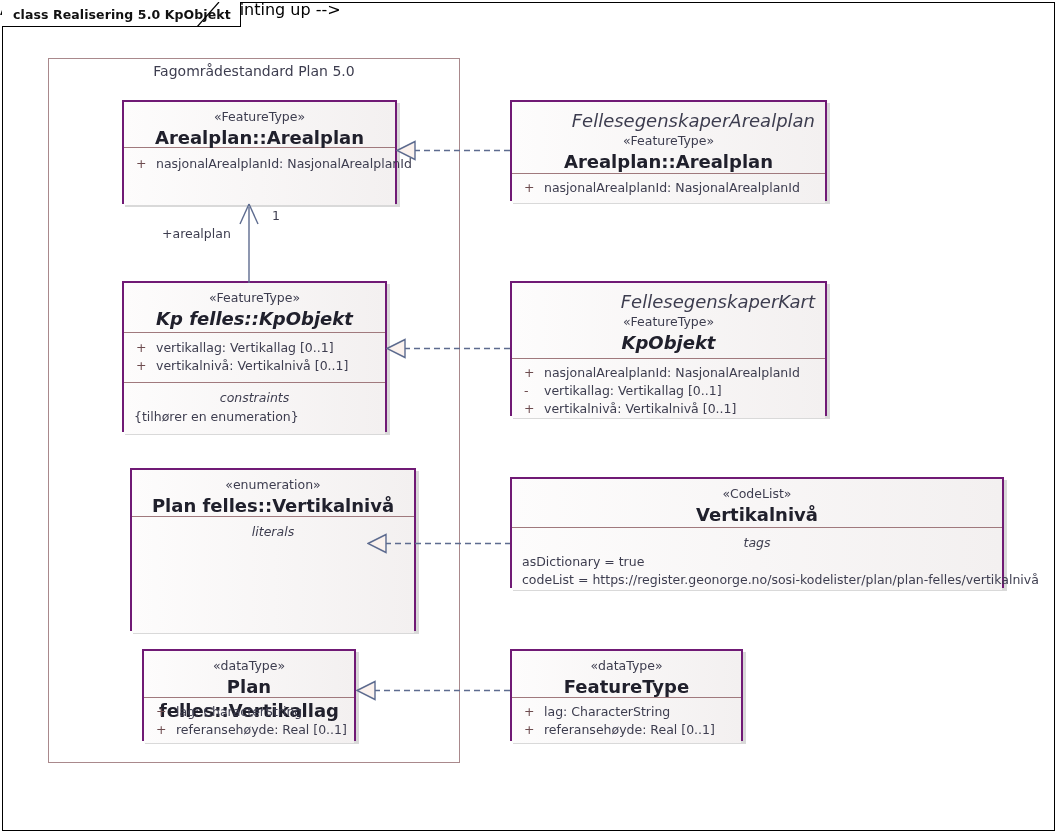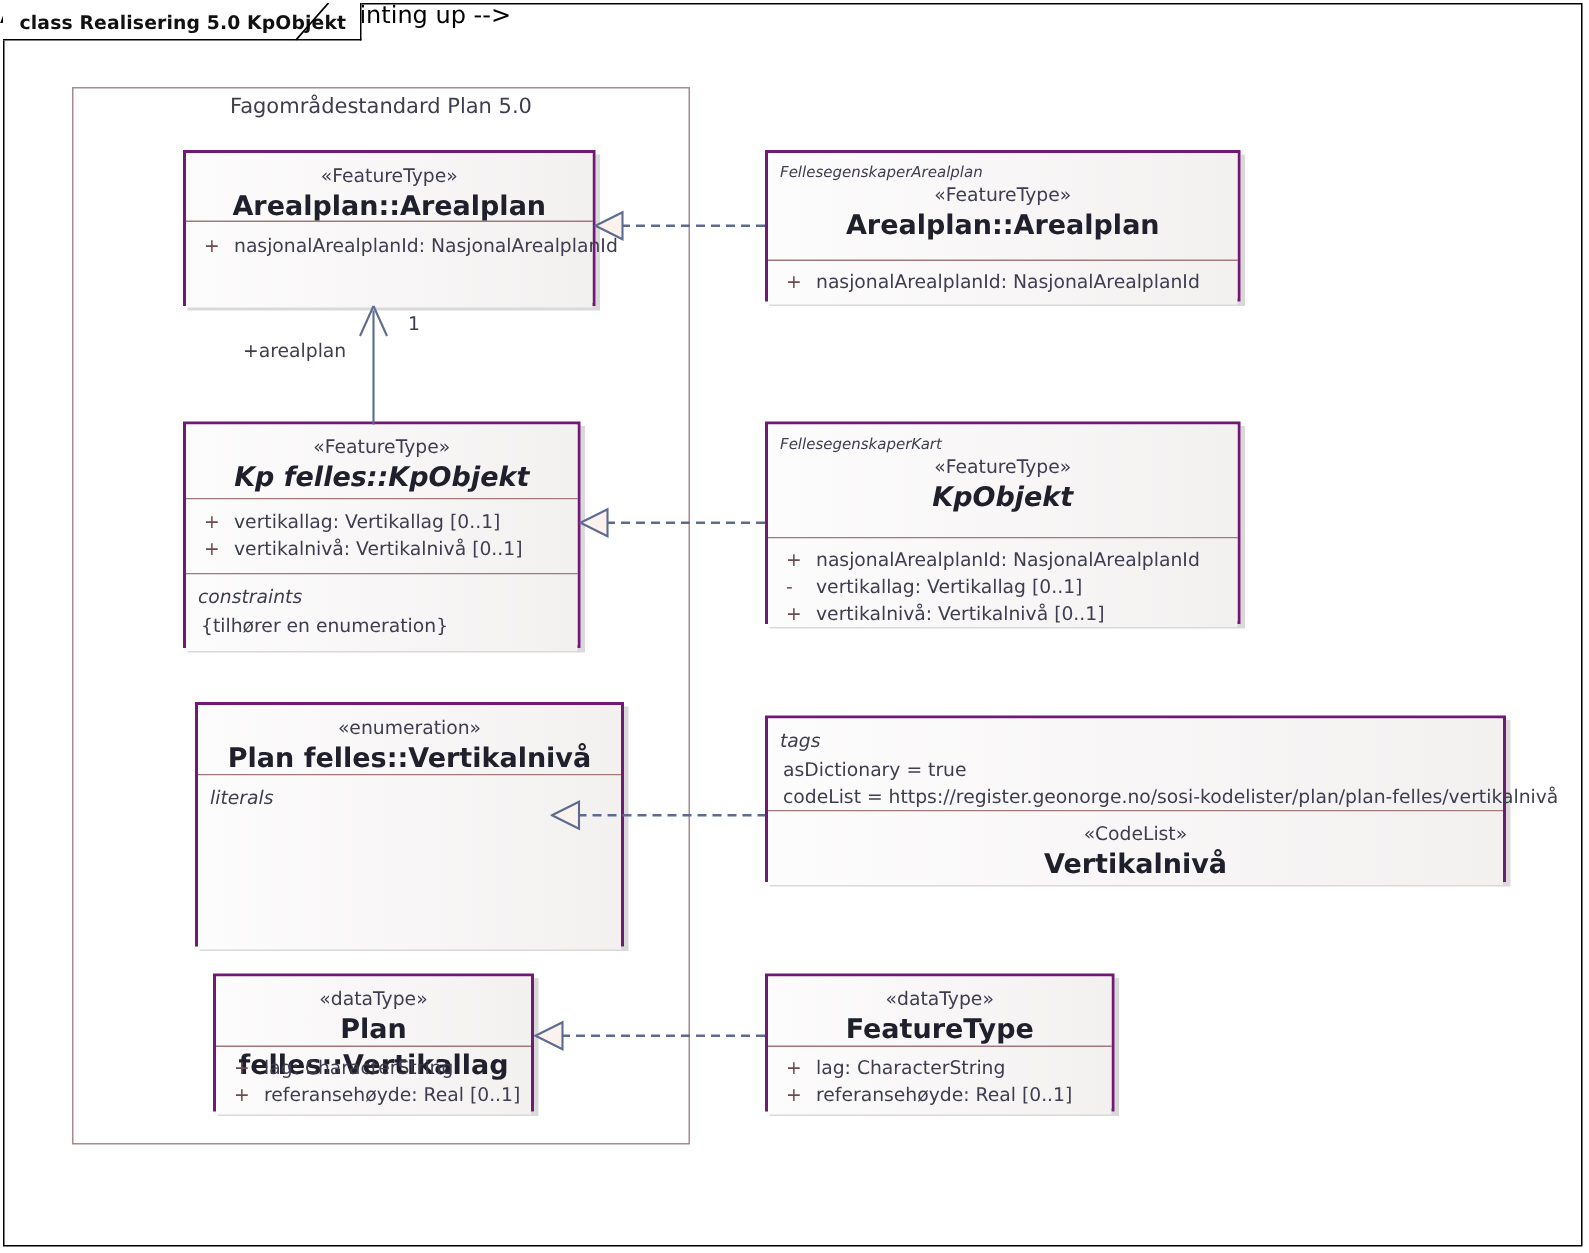--- a/index.html
+++ b/index.html
@@ -100,25 +100,25 @@
     display:block;
   }
   .cname{
     font-size:18px;
     font-weight:bold;
     color:#20202c;
     display:block;
   }
   .cname.ital{font-style:italic;}
   .pkg-tag{
-    font-size:10px;
+    font-size:18px;
     font-style:italic;
     color:#3d3d4f;
     display:block;
-    text-align:left;
+    text-align:right;
     padding-right:2px;
   }
 
   .attrs{
     padding:7px 8px 8px 8px;
   }
   .attr-row{
     display:flex;
     font-size:12.5px;
     color:#3d3d4f;
@@ -132,20 +132,21 @@
     text-align:left;
     padding-left:4px;
     box-sizing:border-box;
   }
   .attr-txt{color:#3d3d4f;}
 
   .sect-title{
     font-size:12.5px;
     font-style:italic;
     color:#3d3d4f;
+    text-align:center;
     line-height:1.5;
   }
   .sect-body{
     font-size:12.5px;
     color:#3d3d4f;
     line-height:1.45;
     white-space:nowrap;
   }
   .lit-list{
     padding-left:30px;
@@ -268,31 +269,31 @@
       <span class="stereo">«enumeration»</span>
       <span class="cname">Plan felles::Vertikalnivå</span>
     </div>
     <div class="compartment attrs" style="height:116px; padding-top:6px;">
       <div class="sect-title">literals</div>
     </div>
   </div>
 
   
   <div class="cls" style="left:510px; top:477px; width:494px; height:111px;">
+    <div class="compartment cls-head" style="height:49px;">
+      <span class="stereo">«CodeList»</span>
+      <span class="cname">Vertikalnivå</span>
+    </div>
     <div class="compartment attrs" style="height:62px; padding-top:6px;">
       <div class="sect-title">tags</div>
       <div class="tag-list">
         <div class="sect-body">asDictionary = true</div>
         <div class="sect-body">codeList = https://register.geonorge.no/sosi-kodelister/plan/plan-felles/vertikalnivå</div>
       </div>
     </div>
-    <div class="compartment cls-head" style="height:49px;">
-      <span class="stereo">«CodeList»</span>
-      <span class="cname">Vertikalnivå</span>
-    </div>
   </div>
 
   
   <div class="cls" style="left:142px; top:649px; width:214px; height:92px;">
     <div class="compartment cls-head" style="height:47px;">
       <span class="stereo">«dataType»</span>
       <span class="cname">Plan felles::Vertikallag</span>
     </div>
     <div class="compartment attrs" style="height:45px; padding-top:5px;">
       <div class="attr-row">

